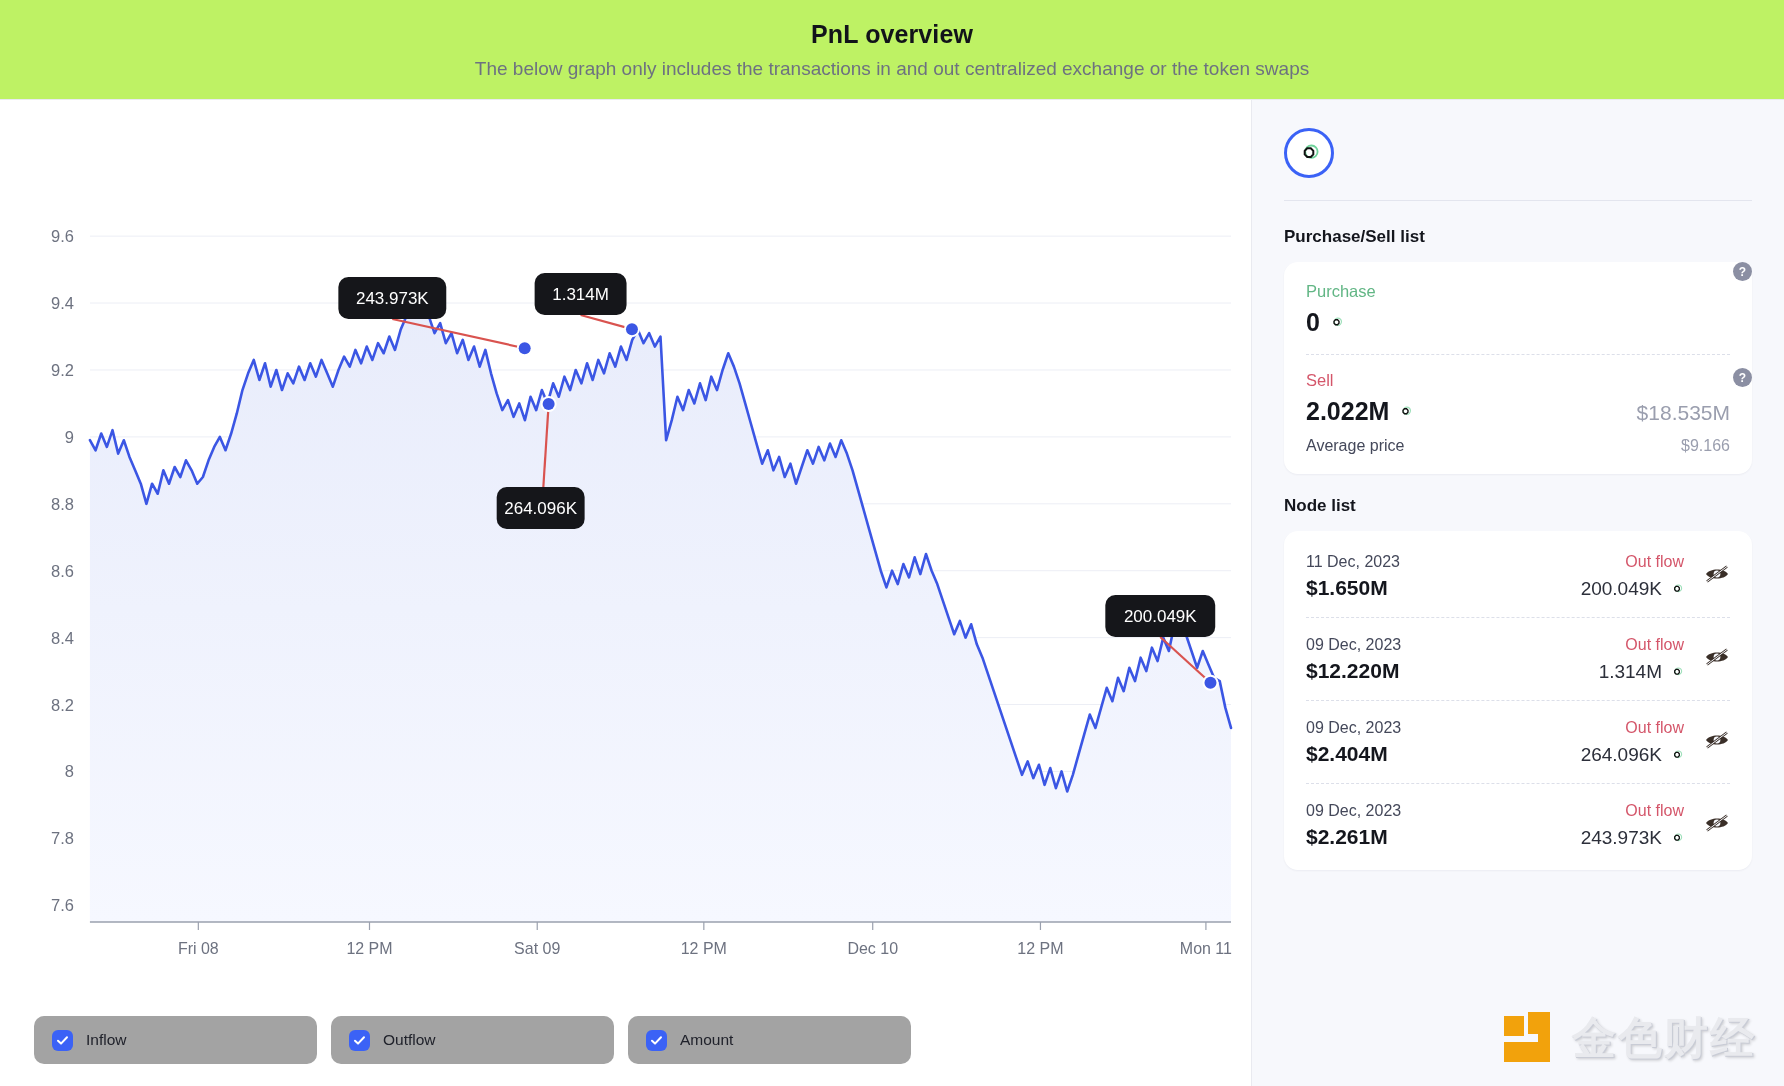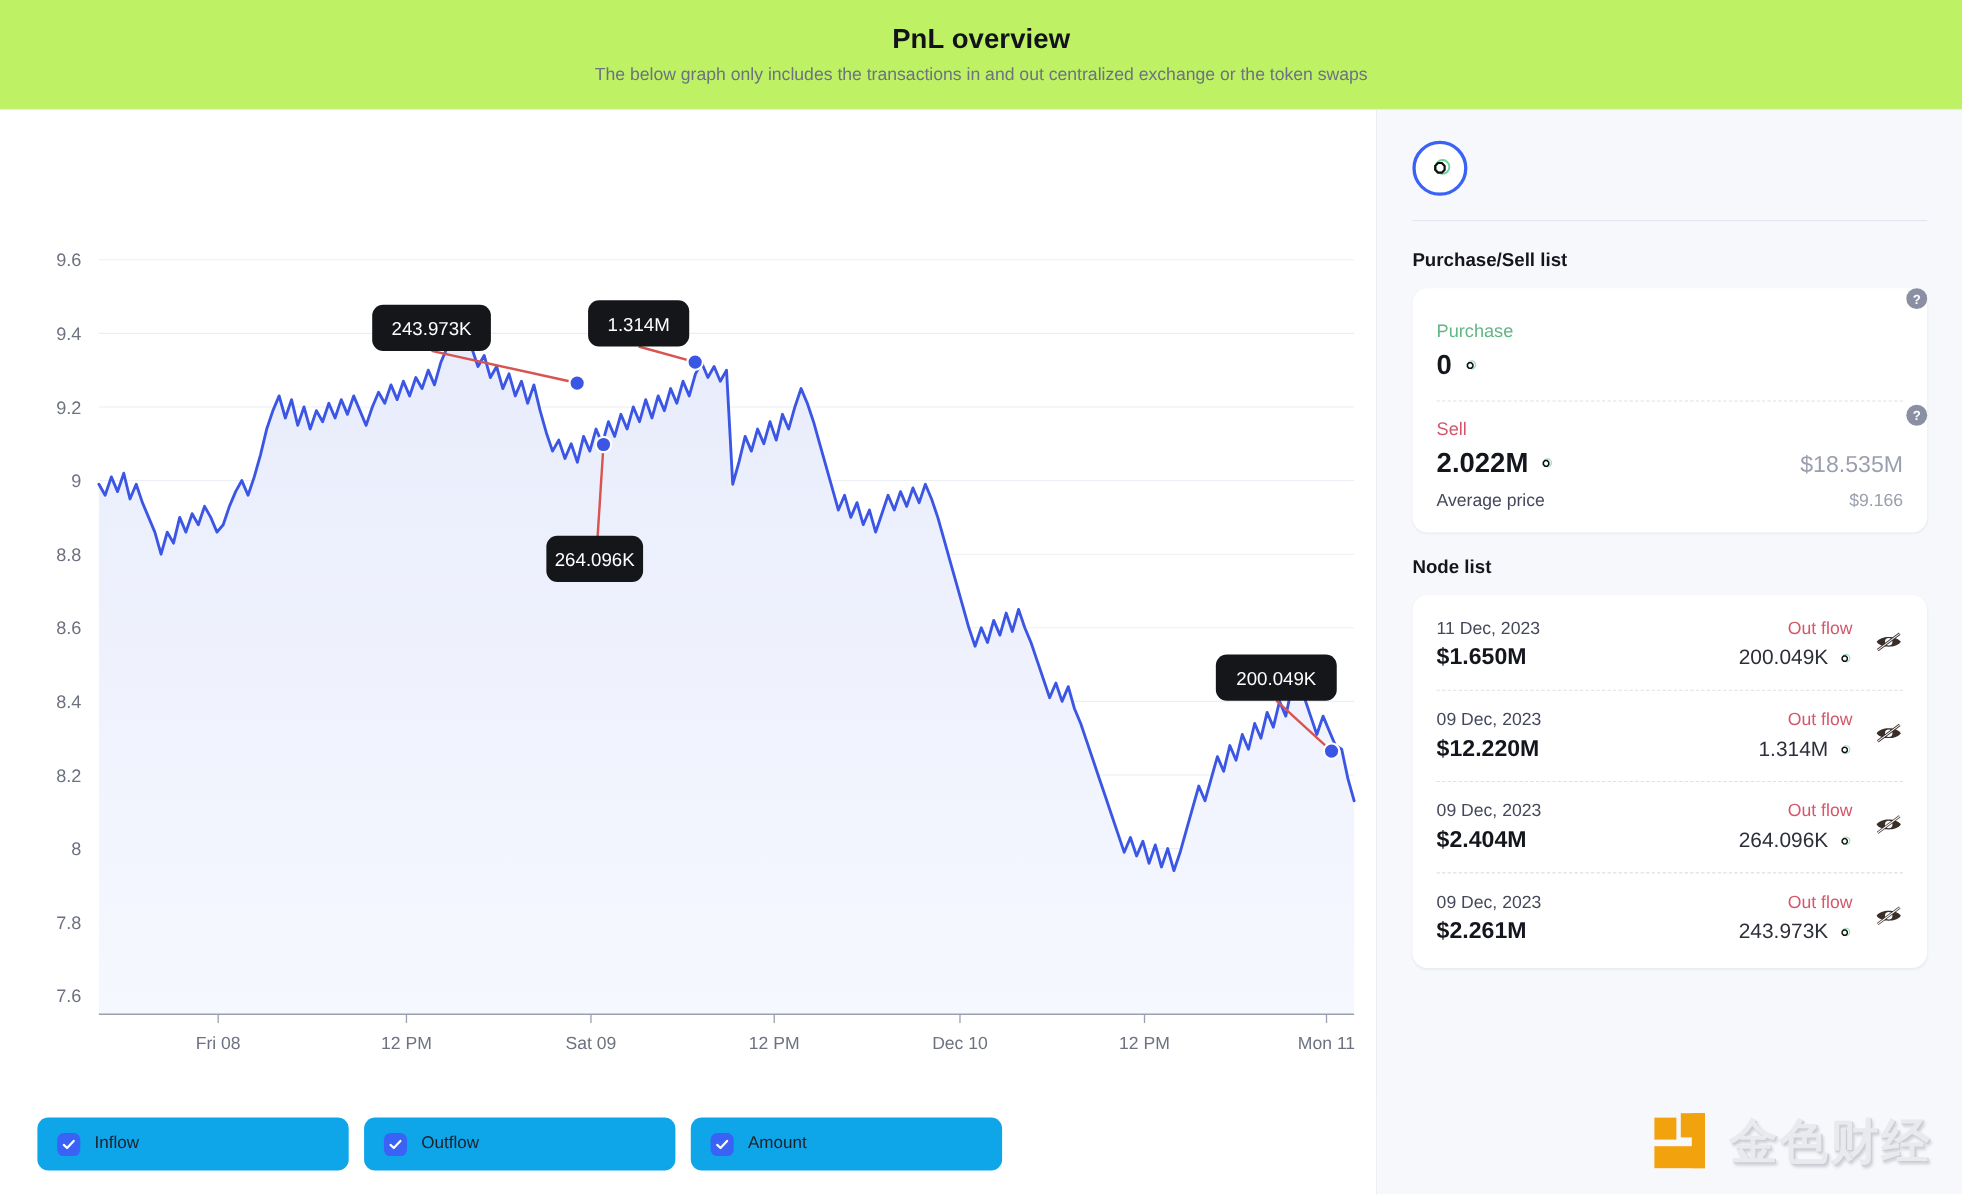--- a/index.html
+++ b/index.html
@@ -12,21 +12,21 @@
   .app{ position:relative; width:1784px; height:1086px; display:flex; flex-direction:column; }
 
   
   .header{
     height:100px; flex:0 0 100px;
     border-bottom:1px solid #e9eaf0;
     display:flex; flex-direction:column; align-items:center; justify-content:center;
     background:#bef264;
   }
   .header-title{ font-size:25px; font-weight:bold; color:#12131a; letter-spacing:.1px; }
-  .header-sub{ font-size:16px; color:#6d7280; margin-top:9px; }
+  .header-sub{ font-size:19px; color:#6d7280; margin-top:9px; }
 
   
   .body{ flex:1; display:flex; min-height:0; }
 
   
   .chart-side{
     width:1252px; flex:0 0 1252px;
     display:flex; flex-direction:column;
     border-right:1px solid #e9eaf0;
     background:#fff; position:relative;
@@ -55,21 +55,21 @@
     margin-top:14px; font-size:27px; letter-spacing:5px; color:#dadff2; font-weight:500;
   }
 
   
   .controls{
     height:92px; flex:0 0 92px;
     display:flex; align-items:center; gap:14px; padding:0 34px;
     background:#fff;
   }
   .ctl{
-    height:48px; border-radius:10px; background:#0ea5e9;
+    height:48px; border-radius:10px; background:#a3a3a3;
     display:flex; align-items:center; padding:0 18px; gap:13px;
     font-size:15.5px; color:#20222b; cursor:pointer; user-select:none;
   }
   .ctl.chk{ width:283px; }
   .cbox{
     width:21px;height:21px;border-radius:6px;background:#3b62f6;
     display:flex;align-items:center;justify-content:center;flex:0 0 21px;
   }
   .cbox svg{ display:block; }
   .ctl.group{ width:258px; justify-content:flex-start; position:relative; }
@@ -91,21 +91,21 @@
   .panel-sep{ height:1px;background:#e3e5ee; margin:0 0 26px 0; }
   .sec-title{ font-size:17px; font-weight:bold; color:#14161d; margin-bottom:15px; }
 
   .card{
     background:#fff; border-radius:14px; padding:20px 22px 19px 22px;
     box-shadow:0 1px 2px rgba(20,25,60,.05);
   }
   .flow-block{ position:relative; }
   .flow-dash{ border-top:1px dashed #dcdfe9; margin:17px 0 16px; }
   .flow-label{ font-size:16.5px; margin-bottom:7px; }
-  .flow-label.buy{ color:#62b685;margin-top:10px; }
+  .flow-label.buy{ color:#62b685; }
   .flow-label.sell{ color:#d4566a; }
   .flow-row{ display:flex; align-items:baseline; justify-content:space-between; }
   .flow-amt{ font-size:25px; font-weight:bold; color:#14161d; display:flex; align-items:center; gap:9px; }
   .flow-usd{ font-size:21px; color:#9a9eae; }
   .avg-row{ display:flex; align-items:baseline; justify-content:space-between; margin-top:11px; }
   .avg-label{ font-size:16px; color:#44485a; }
   .avg-val{ font-size:16px; color:#9a9eae; }
   .qmark{
     position:absolute; right:0; width:19px;height:19px;border-radius:50%;
     background:#8b8fa3; color:#fff; font-size:12px; font-weight:bold;

